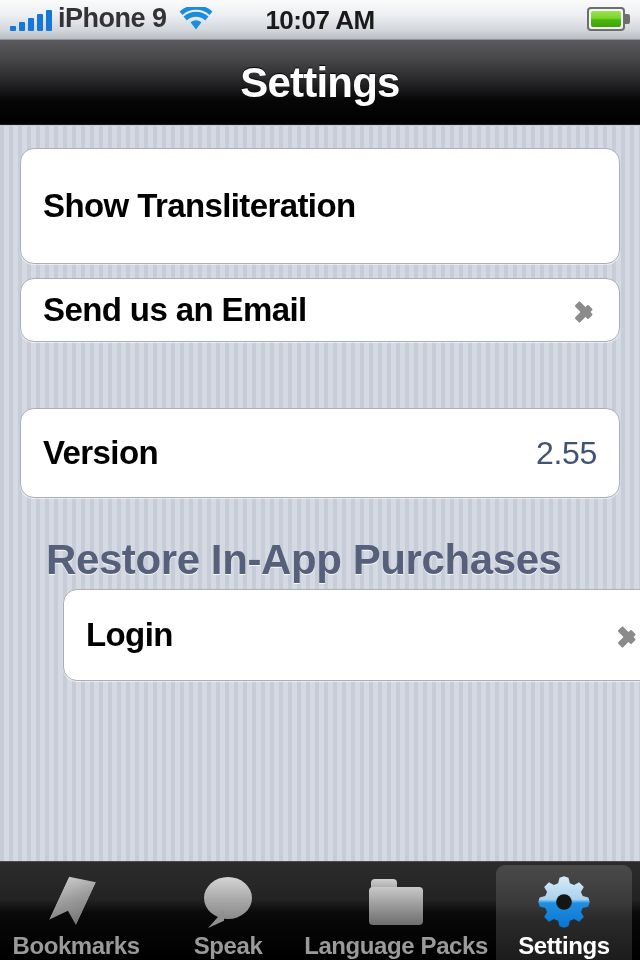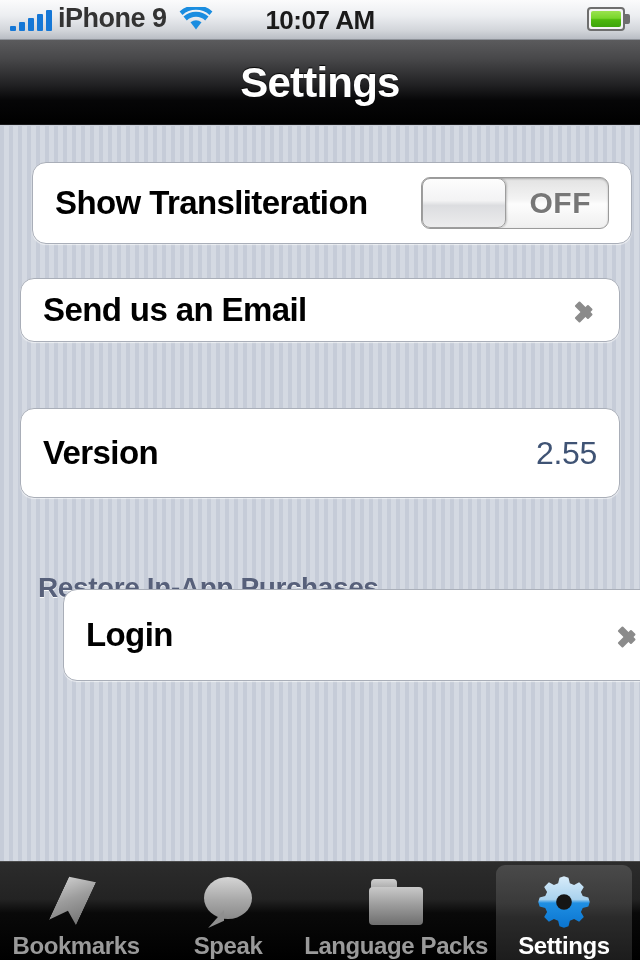--- a/index.html
+++ b/index.html
@@ -237,27 +237,26 @@
     border-radius: 8px;
     border: 1px solid #9d9d9d;
     box-sizing: border-box;
     background: linear-gradient(to bottom, #fdfdfd 0%, #f3f3f4 45%, #dcdde0 55%, #ececed 100%);
     box-shadow: 1px 0 2px rgba(0,0,0,0.2);
   }
 
   
   .section-header {
     position: absolute;
-    left: 38px;
-    font-size: 28px;
+    left: 46px;
+    font-size: 42px;
     font-weight: bold;
     color: #57607a;
     letter-spacing: -0.4px;
     text-shadow: 0 1px 0 rgba(255,255,255,0.85);
-    margin-top: 36px;
   }
 
   
   #tab-bar {
     position: absolute;
     left: 0; top: 861px;
     width: 640px; height: 99px;
     background: linear-gradient(to bottom, #2c2c2c 0%, #232323 38%, #090909 52%, #000 100%);
     border-top: 1px solid #4c4c4c;
     box-sizing: border-box;
@@ -389,27 +388,23 @@
       <span class="battery-cap"></span>
     </div>
   </div>
 
   <div id="nav-bar">
     <div id="nav-title">Settings</div>
   </div>
 
   <div id="content">
 
-    <div class="card" style="top:36px; height:82px;margin-left:12px;">
+    <div class="card" style="top:22px; height:116px;">
       <div class="card-row">
         <span class="row-label">Show Transliteration</span>
-        <span class="switch">
-          <span class="switch-track-label">OFF</span>
-          <span class="switch-knob"></span>
-        </span>
       </div>
     </div>
 
     <div class="card" style="top:152px; height:64px;">
       <div class="card-row">
         <span class="row-label">Send us an Email</span>
         <span class="chevron"></span>
       </div>
     </div>
 

